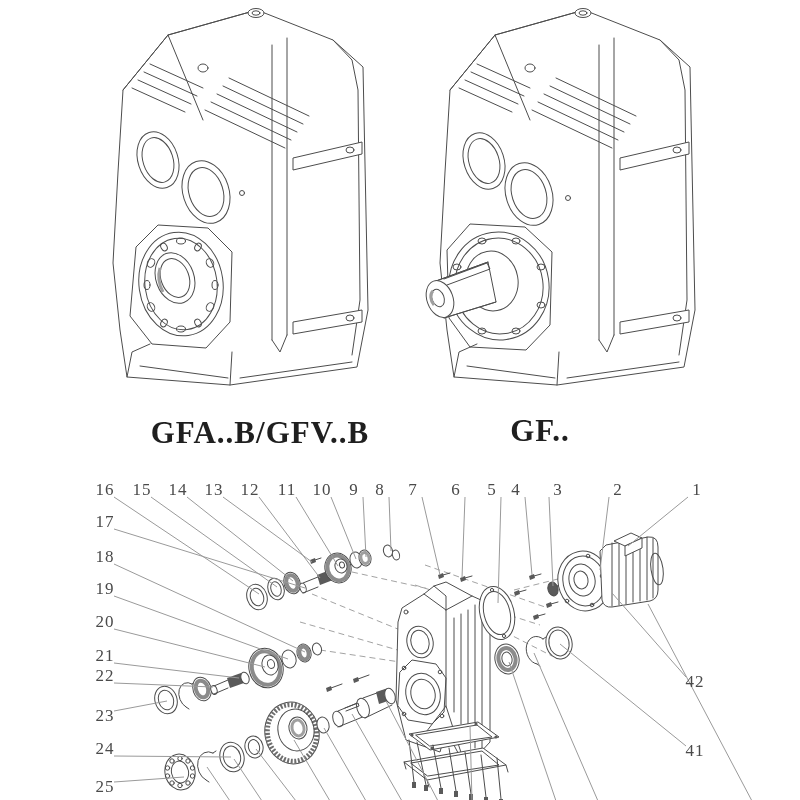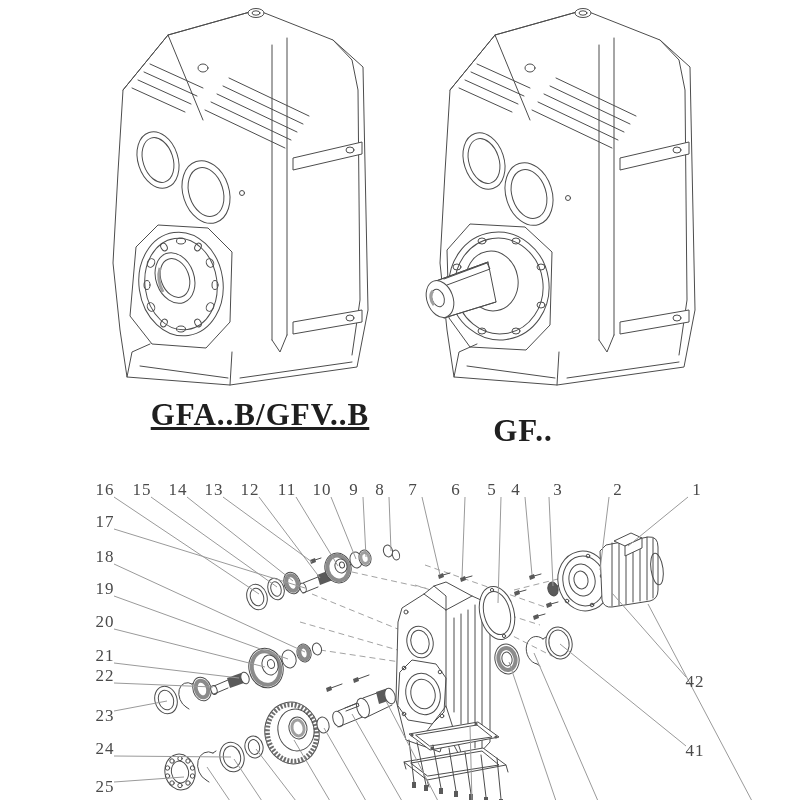--- a/index.html
+++ b/index.html
@@ -1,22 +1,22 @@
 <!DOCTYPE html>
 <html><head>
 <meta charset="utf-8">
 <style>
   html,body{margin:0;padding:0;background:#ffffff;}
   #page{position:relative;width:800px;height:800px;background:#ffffff;overflow:hidden;
         font-family:"Liberation Serif",serif;}
   #scene{position:absolute;left:0;top:0;}
   .title{position:absolute;font-weight:bold;font-size:31px;letter-spacing:1px;
          color:#1f1f1f;text-align:center;white-space:nowrap;}
-  #title-left{left:118px;top:397px;width:284px;text-decoration:underline;}
-  #title-right{left:448px;top:413px;width:150px;}
+  #title-left{left:118px;top:415px;width:284px;}
+  #title-right{left:465px;top:413px;width:150px;}
   
   .ink{stroke:#4d4d4d;stroke-width:1;fill:none;stroke-linejoin:round;stroke-linecap:round;}
   .inkf{stroke:#4d4d4d;stroke-width:1;fill:#ffffff;stroke-linejoin:round;}
   .dark{fill:#5a5a5a;stroke:none;}
   .band{stroke:#8b8b8b;stroke-width:4;fill:none;}
   .band2{stroke:#9f9f9f;stroke-width:3;fill:none;}
   .dash{stroke:#a3a3a3;stroke-width:1;fill:none;stroke-dasharray:6 4;}
   .leader{stroke:#9a9a9a;stroke-width:1;fill:none;}
 </style>
 </head>

